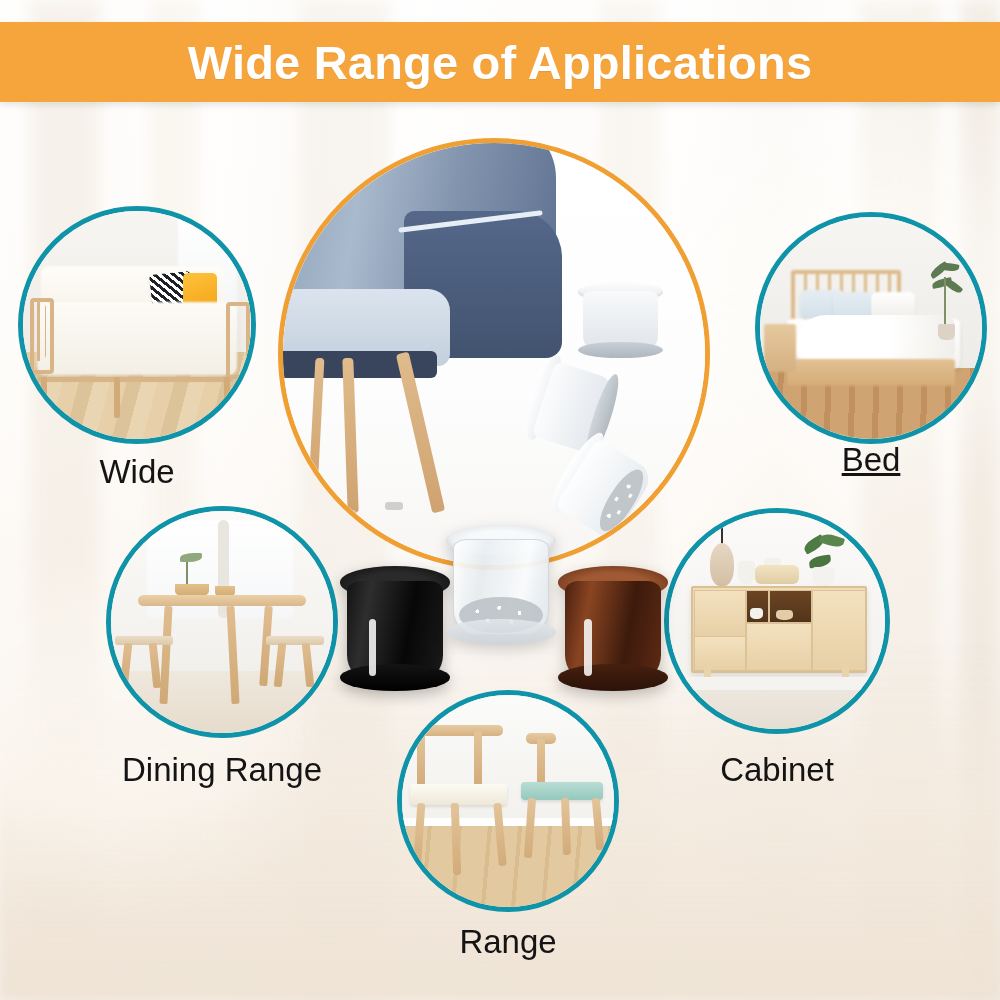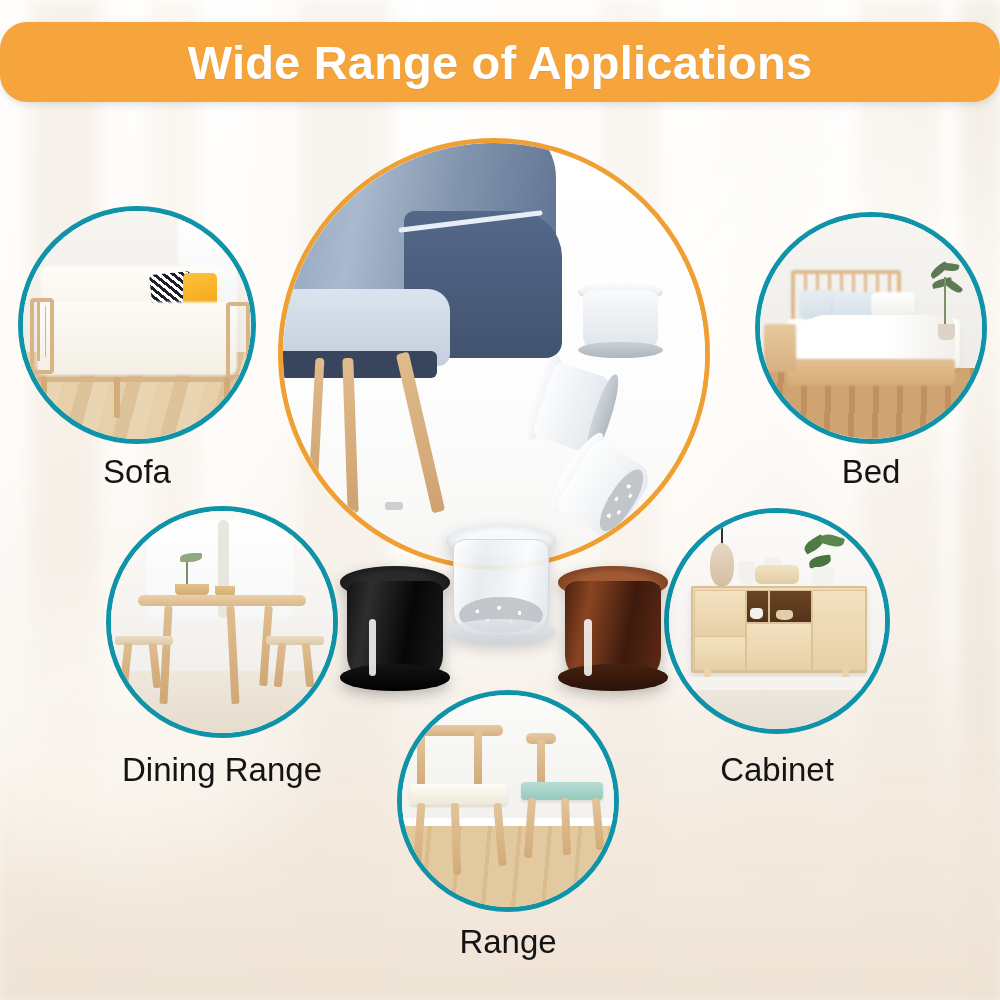--- a/index.html
+++ b/index.html
@@ -21,21 +21,21 @@
       opacity:.75;}
   .streak{position:absolute;top:0;bottom:0;filter:blur(7px);opacity:.55;}
   .floor{position:absolute;left:0;right:0;bottom:0;height:360px;
       background:linear-gradient(180deg,rgba(246,238,229,0) 0%,rgba(243,233,221,.75) 45%,rgba(238,226,211,.9) 100%);
       filter:blur(4px);}
   .glare{position:absolute;border-radius:50%;filter:blur(42px);opacity:.5;}
 
   
   .banner{position:absolute;left:0;top:22px;width:1000px;height:80px;
       display:flex;align-items:center;justify-content:center;
-      box-shadow:0 3px 7px rgba(0,0,0,.10);border-radius:27px;}
+      box-shadow:0 3px 7px rgba(0,0,0,.10);}
   .banner-title{color:#ffffff;font-size:47px;font-weight:bold;
       letter-spacing:.2px;line-height:1;white-space:nowrap;
       text-shadow:0 1px 1px rgba(0,0,0,.07);
       font-family:"Liberation Sans","DejaVu Sans",sans-serif;}
 
   
   .node{position:absolute;}
   .bubble{position:absolute;border-radius:50%;overflow:hidden;
       box-sizing:border-box;background:#ffffff;}
   .bubble .scene{position:absolute;inset:0;}
@@ -178,21 +178,21 @@
         <div class="sofa-body blurp"></div>
         <div class="sofa-arm" style="left:3%;top:38%;"></div>
         <div class="soft" style="left:4%;top:40%;width:6%;height:26%;background:repeating-linear-gradient(90deg,transparent 0 5px,#d8b486 5px 8px);"></div>
         <div class="sofa-arm" style="left:89%;top:40%;"></div>
         <div class="sofa-rail" style="left:6%;top:73%;width:86%;"></div>
         <div class="sofa-leg" style="left:8%;top:73%;height:18%;"></div>
         <div class="sofa-leg" style="left:40%;top:73%;height:18%;"></div>
         <div class="sofa-leg" style="left:88%;top:73%;height:16%;"></div>
       </div>
     </div>
-    <div class="cap-label" style="left:18px;top:455px;width:238px;">Sofa</div>
+    <div class="cap-label" style="left:18px;top:455px;width:238px;">Wide</div>
   </div>
 
   <div class="node">
     <div class="bubble" style="left:755px;top:212px;width:232px;height:232px;border:5px solid #0f93a8;">
       <div class="scene">
         <div class="wall bed-wall"></div>
         <div class="flr bed-flr"></div>
         <div class="headboard blurp"></div>
         <div class="bpillow blurp" style="left:18%;top:33%;width:20%;height:13%;"></div>
         <div class="bpillow blurp" style="left:33%;top:34%;width:20%;height:13%;"></div>
@@ -204,21 +204,21 @@
         <div class="plant">
           <div class="leaf" style="left:10%;top:6%;transform:rotate(-35deg);"></div>
           <div class="leaf" style="left:34%;top:2%;transform:rotate(10deg);"></div>
           <div class="leaf" style="left:18%;top:22%;transform:rotate(-12deg);"></div>
           <div class="leaf" style="left:42%;top:26%;transform:rotate(40deg);"></div>
           <div class="twig" style="left:44%;top:20%;height:62%;"></div>
           <div class="soft" style="left:30%;top:78%;width:40%;height:20%;background:#dcd3c6;border-radius:2px 2px 6px 6px;"></div>
         </div>
       </div>
     </div>
-    <div class="cap-label" style="left:755px;top:455px;width:232px;">Bed</div>
+    <div class="cap-label" style="left:755px;top:443px;width:232px;text-decoration:underline;">Bed</div>
   </div>
 
   <div class="node">
     <div class="bubble" style="left:106px;top:506px;width:232px;height:232px;border:5px solid #0f93a8;">
       <div class="scene">
         <div class="wall dt-wall"></div>
         <div class="flr dt-flr"></div>
         <div class="soft blurp" style="left:16%;top:4%;width:66%;height:44%;background:linear-gradient(180deg,#ffffff,#f6f7f8);"></div>
         <div class="soft" style="left:48%;top:4%;width:5%;height:44%;background:#e9e6e0;"></div>
         <div class="twig" style="left:34%;top:20%;height:14%;"></div>

